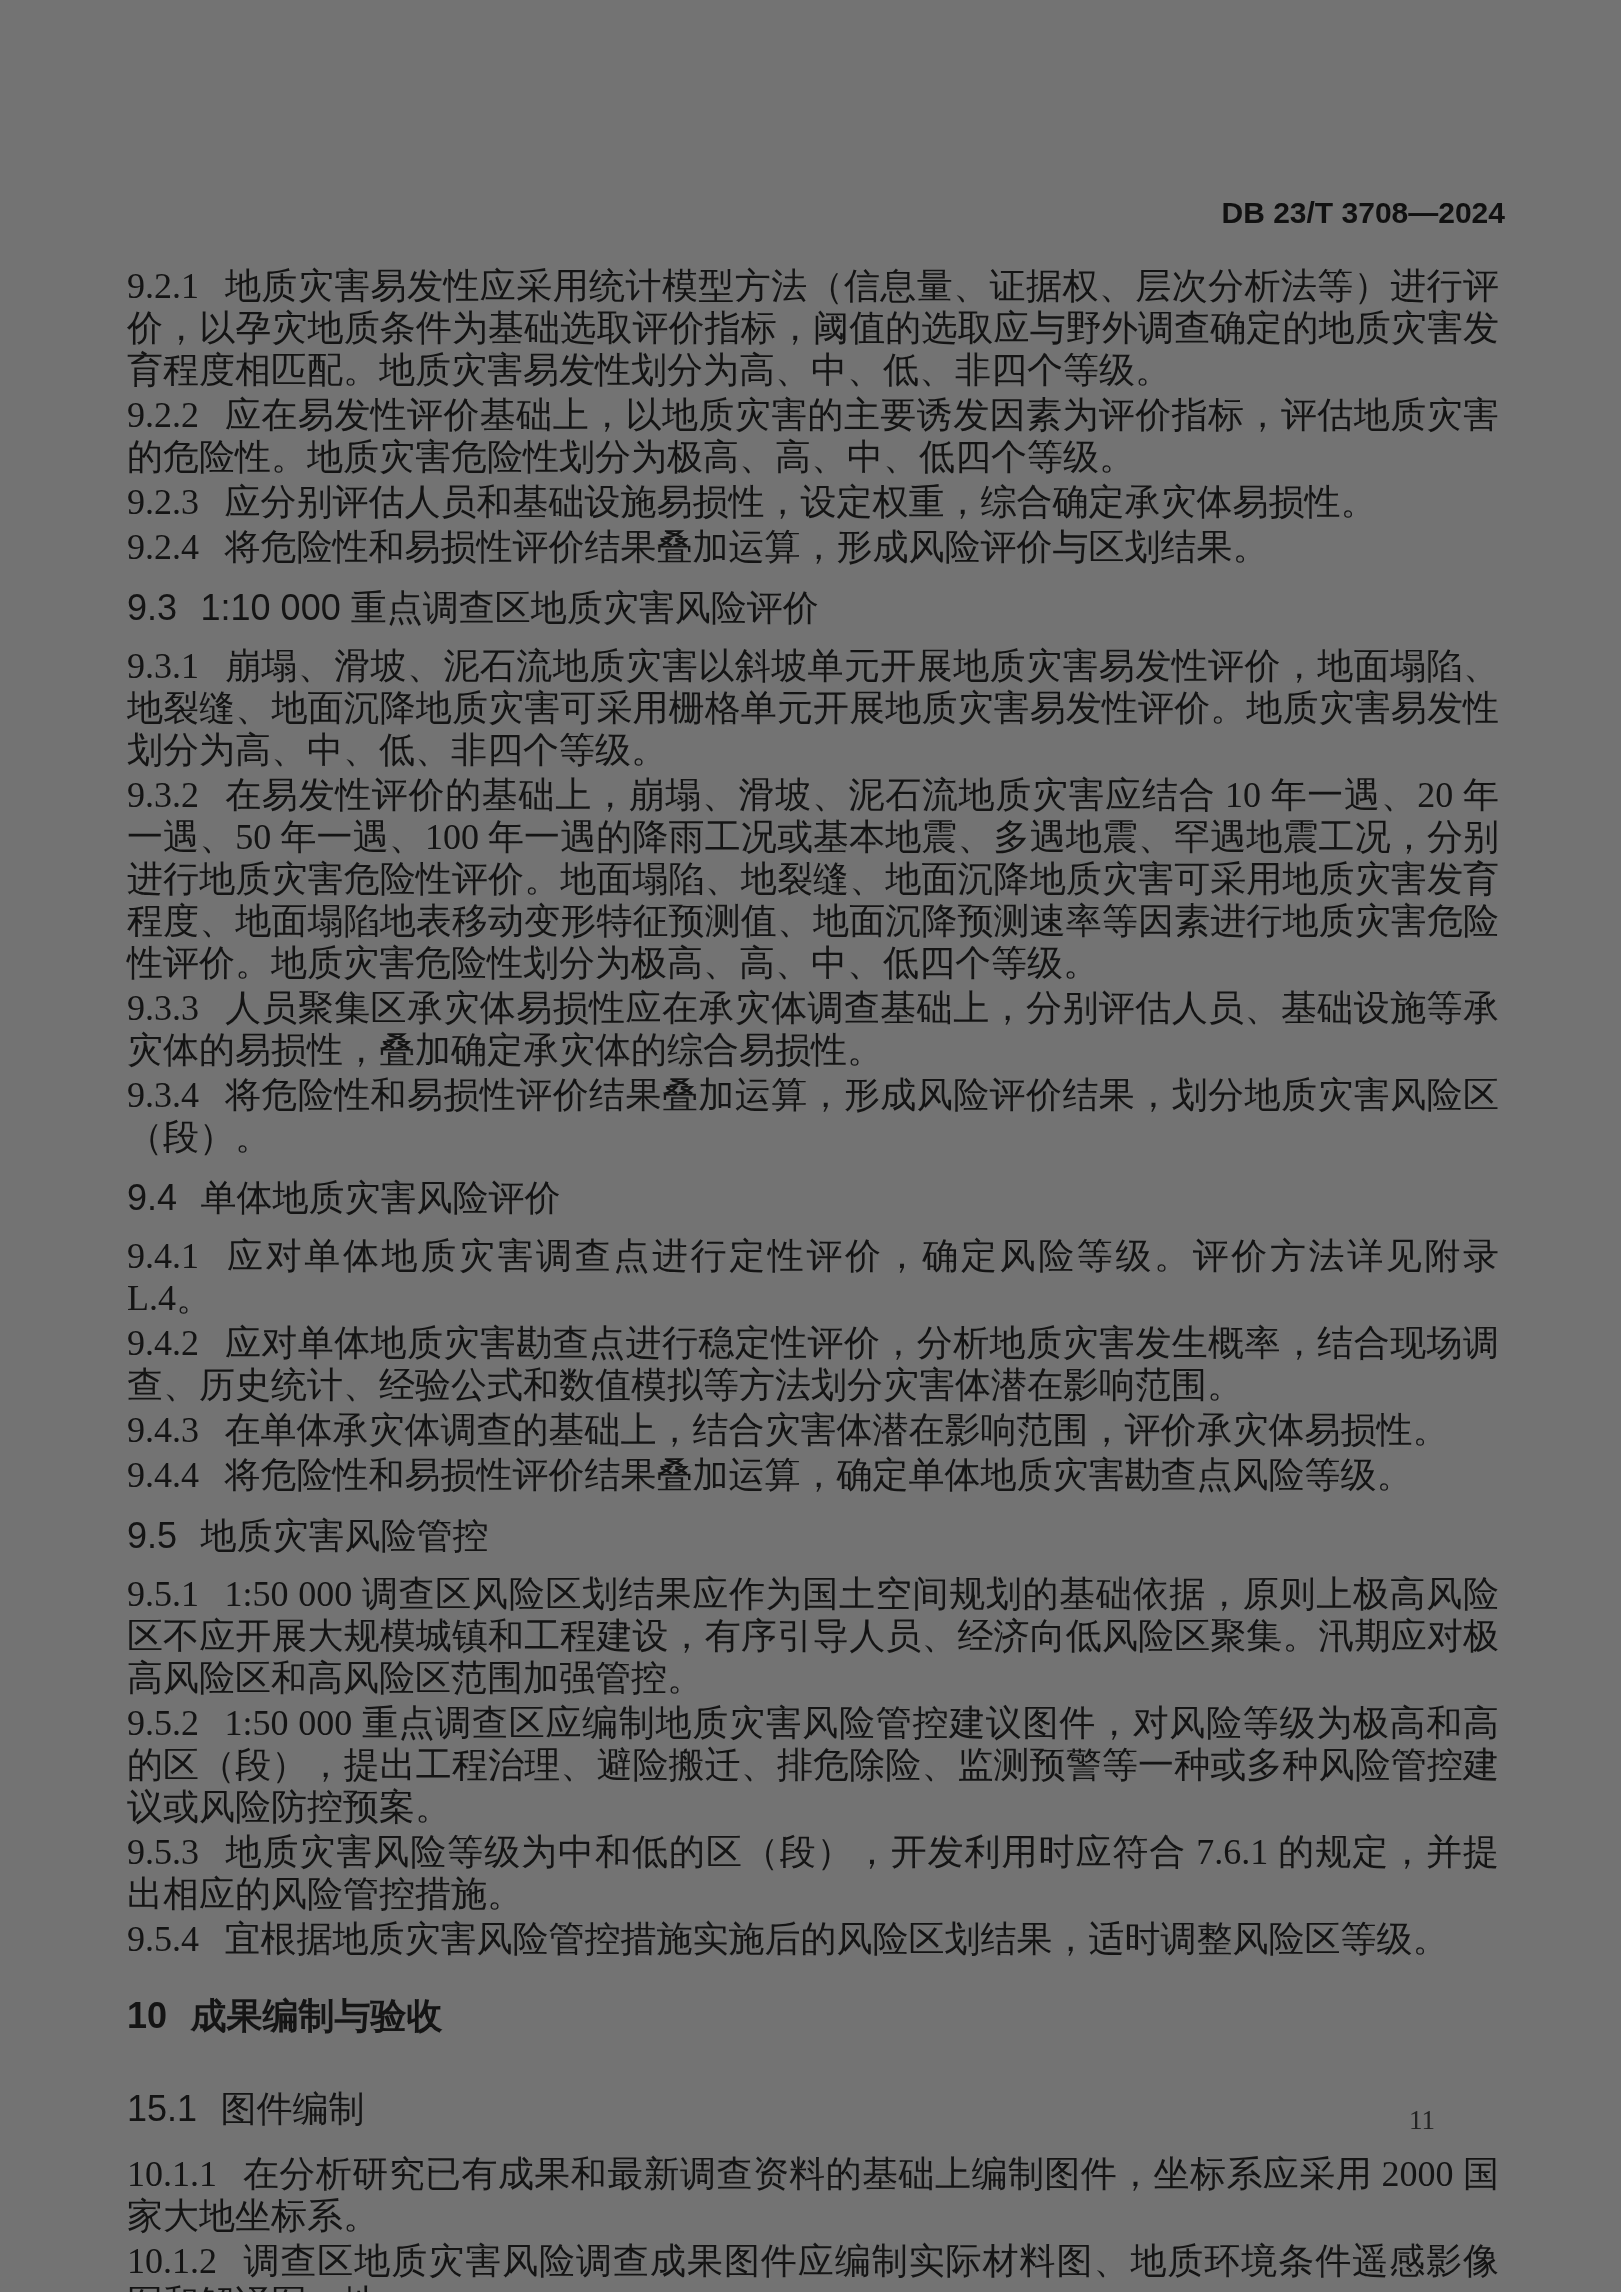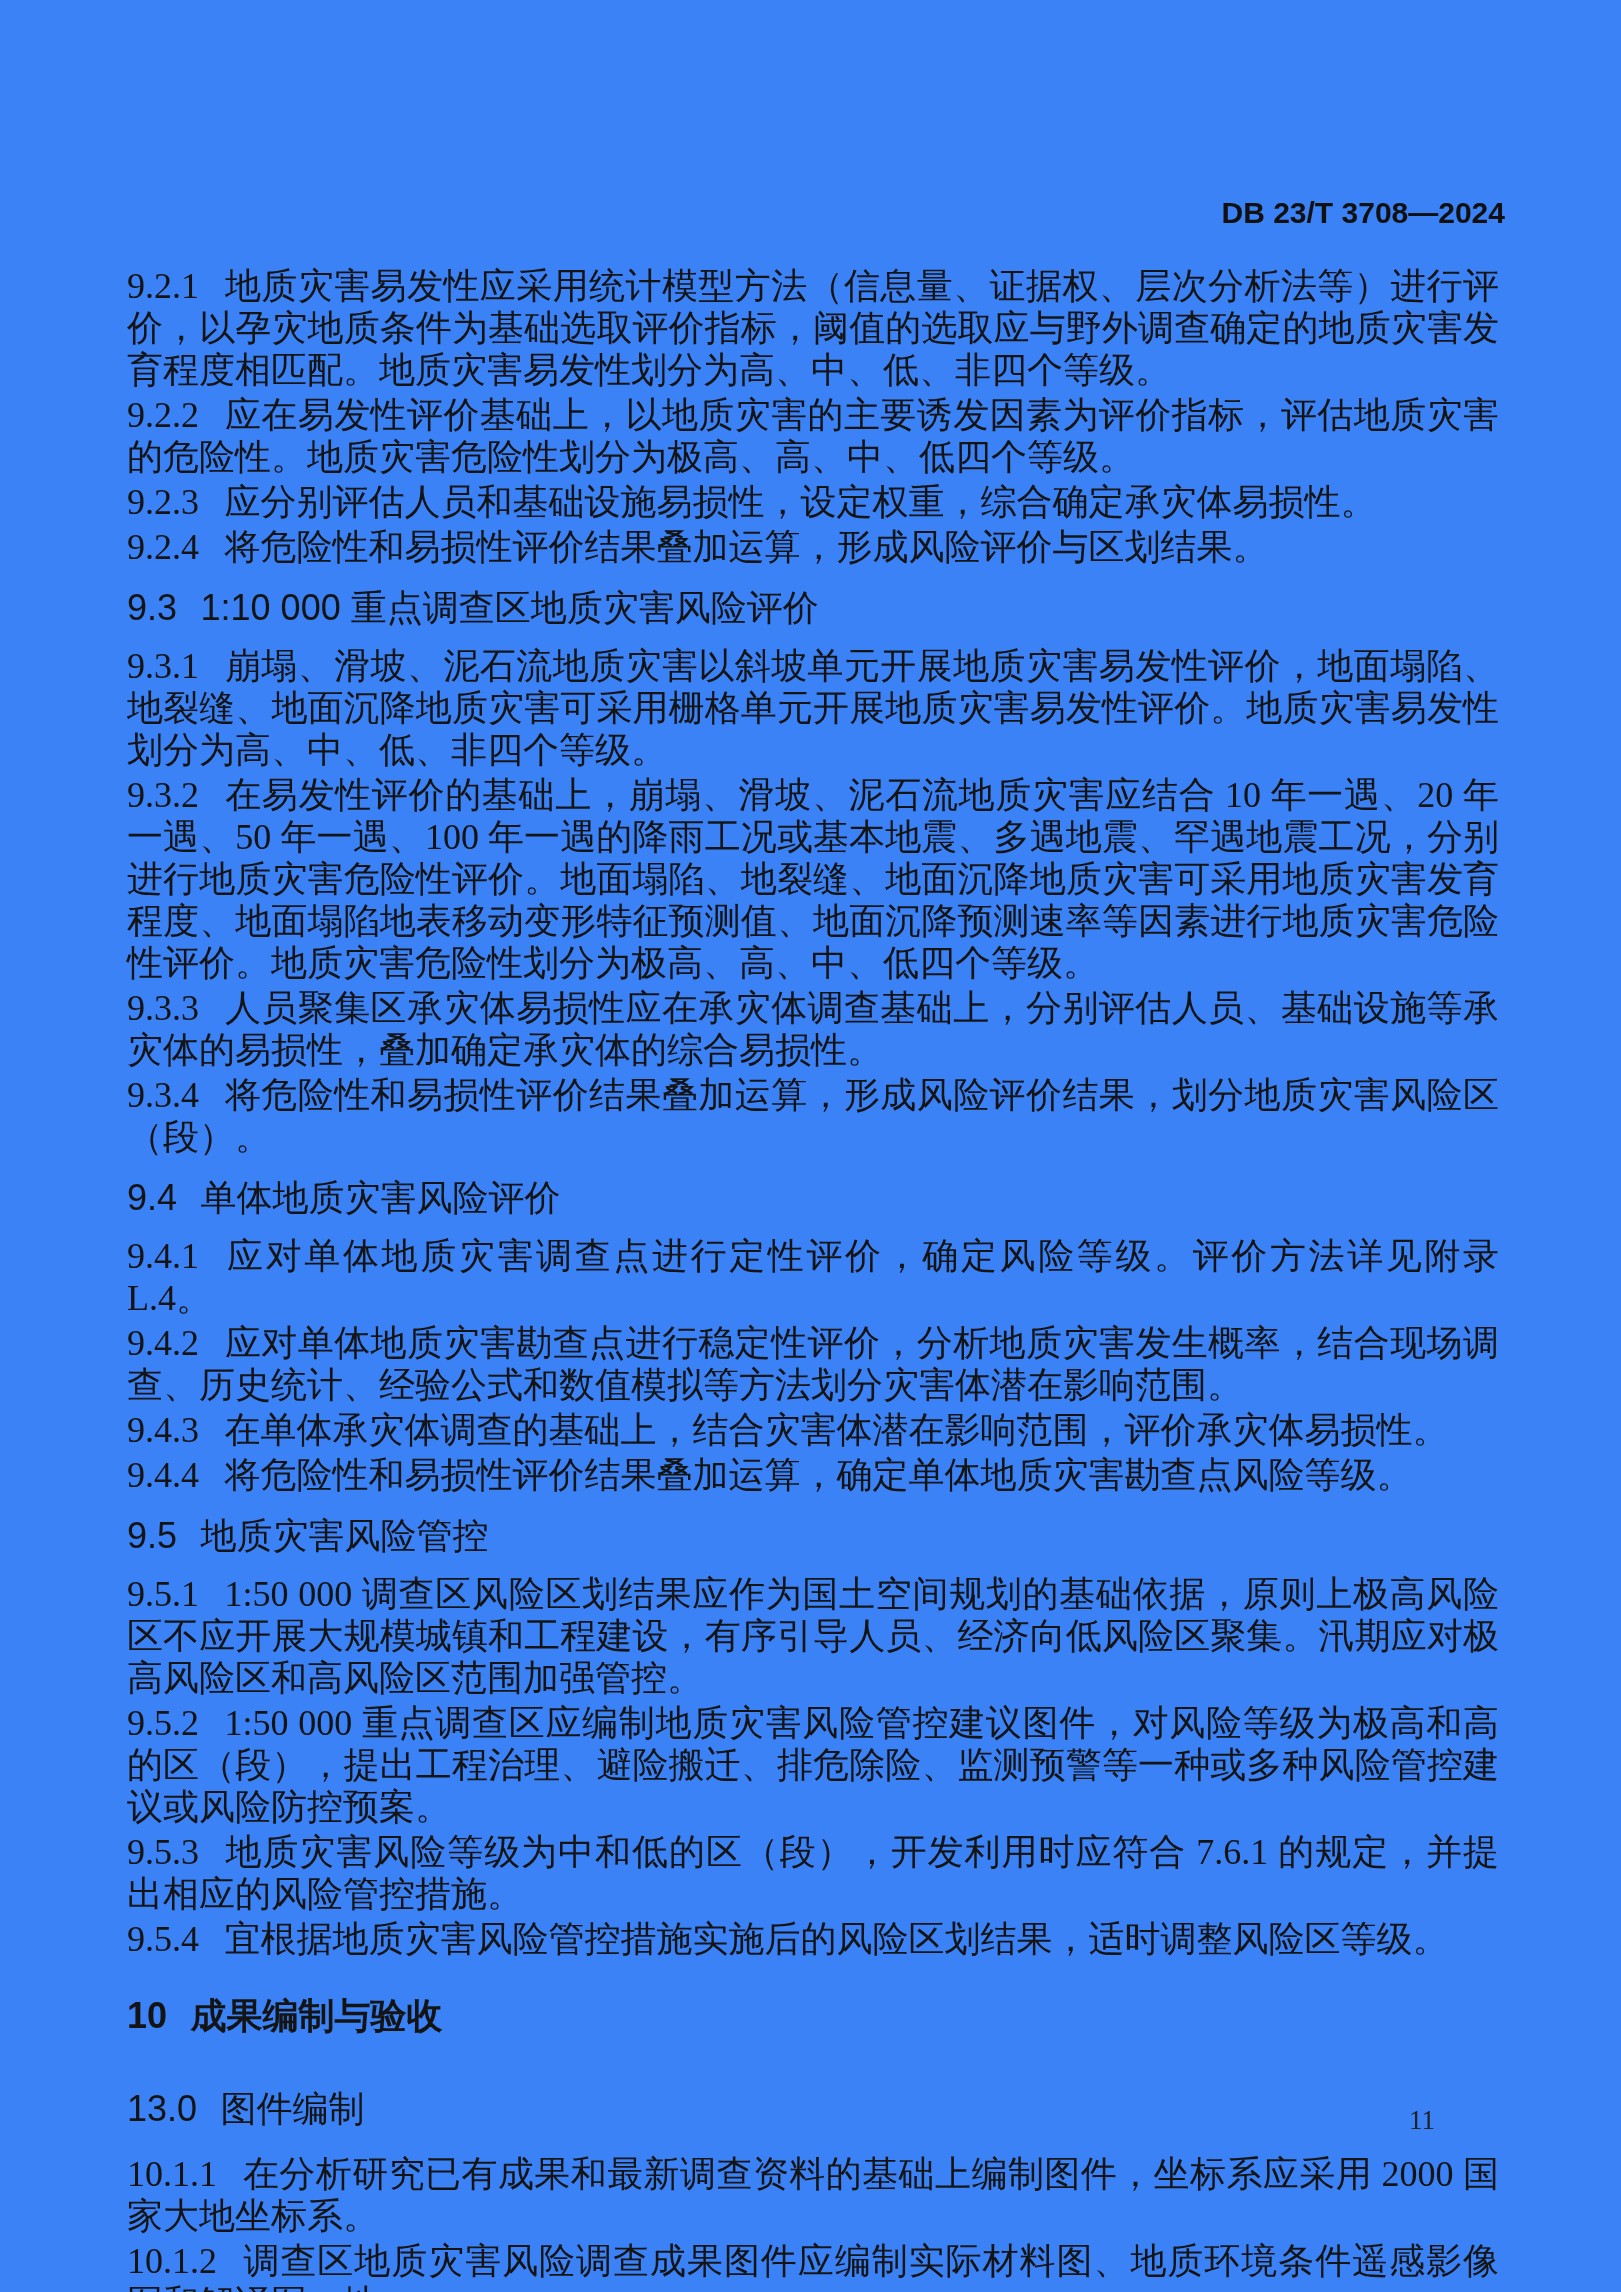--- a/index.html
+++ b/index.html
@@ -4,21 +4,21 @@
 <style>
   html, body {
     margin: 0;
     padding: 0;
     background: #ffffff;
   }
   .page {
     position: relative;
     width: 1621px;
     height: 2293px;
-    background: #3b82f6;
+    background: #737373;
     color: #141414;
     font-family: "Liberation Serif", "DejaVu Serif", serif;
     overflow: hidden;
   }
   .header {
     position: absolute;
     top: 196px;
     right: 116px;
     font-family: "Liberation Sans", "DejaVu Sans", sans-serif;
     font-weight: 700;
@@ -108,21 +108,21 @@
     <p class="clause"><span class="num">9.5.1</span><span>1:50 000 调查区风险区划结果应作为国土空间规划的基础依据，原则上极高风险区不应开展大规模城镇和工程建设，有序引导人员、经济向低风险区聚集。汛期应对极高风险区和高风险区范围加强管控。</span></p>
 
     <p class="clause"><span class="num">9.5.2</span><span>1:50 000 重点调查区应编制地质灾害风险管控建议图件，对风险等级为极高和高的区（段），提出工程治理、避险搬迁、排危除险、监测预警等一种或多种风险管控建议或风险防控预案。</span></p>
 
     <p class="clause"><span class="num">9.5.3</span><span>地质灾害风险等级为中和低的区（段），开发利用时应符合 7.6.1 的规定，并提出相应的风险管控措施。</span></p>
 
     <p class="clause"><span class="num">9.5.4</span><span>宜根据地质灾害风险管控措施实施后的风险区划结果，适时调整风险区等级。</span></p>
 
     <h2 class="chap"><span class="num">10</span><span>成果编制与验收</span></h2>
 
-    <h3 class="sub mb-lg"><span class="num">13.0</span><span>图件编制</span></h3>
+    <h3 class="sub mb-lg"><span class="num">15.1</span><span>图件编制</span></h3>
 
     <p class="clause"><span class="num">10.1.1</span><span>在分析研究已有成果和最新调查资料的基础上编制图件，坐标系应采用 2000 国家大地坐标系。</span></p>
 
     <p class="clause"><span class="num">10.1.2</span><span>调查区地质灾害风险调查成果图件应编制实际材料图、地质环境条件遥感影像图和解译图、地</span></p>
 
   </div>
 
   <div class="footer">
     <span>11</span>
   </div>

